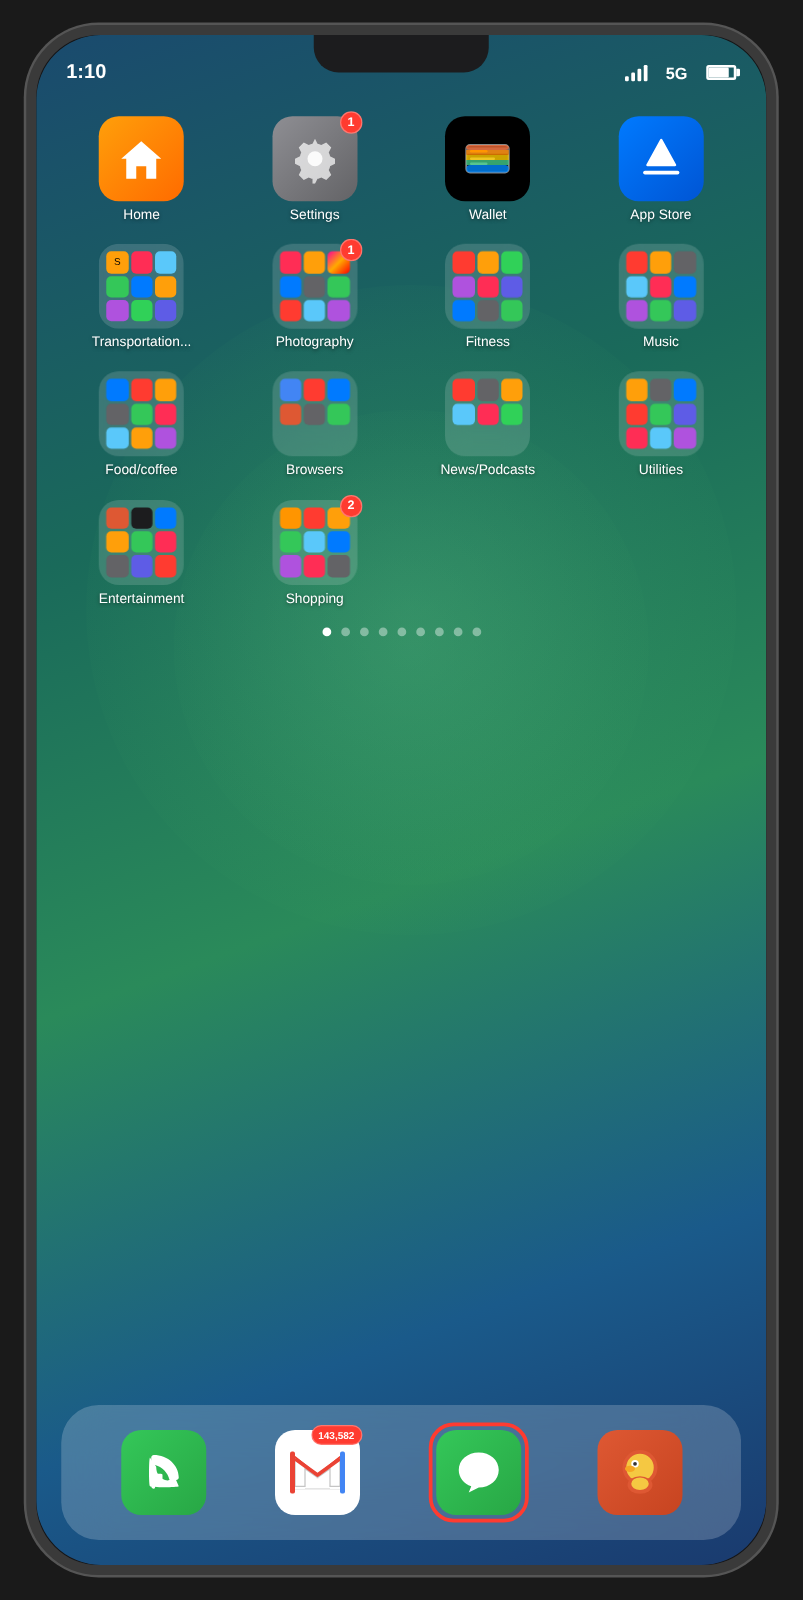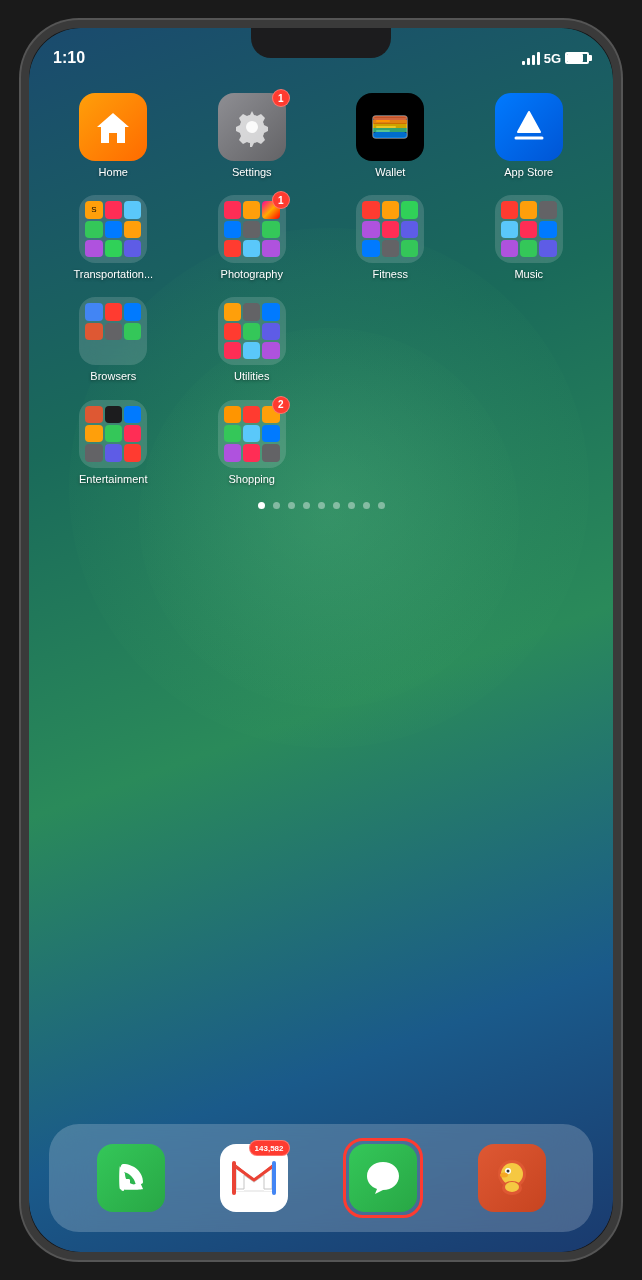--- a/index.html
+++ b/index.html
@@ -73,21 +73,21 @@
       padding: 10px 24px 0;
       z-index: 50;
       color: white;
       font-size: 15px;
       font-weight: 600;
     }
     .status-left { font-size: 16px; font-weight: 700; }
     .status-right {
       display: flex;
       align-items: center;
-      gap: 4px;
+      gap: 15px;
       font-size: 13px;
       font-weight: 600;
     }
     .signal-bars {
       display: flex;
       align-items: flex-end;
       gap: 2px;
     }
     .signal-bar {
       width: 3px;
@@ -438,35 +438,64 @@
               <div class="folder-mini" style="background:#34c759"></div>
               <div class="folder-mini" style="background:#5e5ce6"></div>
             </div>
           </div>
           <span class="app-label">Music</span>
         </div>
       </div>
 
       <div class="app-grid">
 
+        <div class="app-item">
+          <div class="app-icon-wrap">
+            <div class="folder-icon">
+              <div class="folder-mini" style="background:#007aff"></div>
+              <div class="folder-mini" style="background:#ff3b30"></div>
+              <div class="folder-mini" style="background:#ff9f0a"></div>
+              <div class="folder-mini" style="background:#636366"></div>
+              <div class="folder-mini" style="background:#34c759"></div>
+              <div class="folder-mini" style="background:#ff2d55"></div>
+              <div class="folder-mini" style="background:#5ac8fa"></div>
+              <div class="folder-mini" style="background:#ff9f0a"></div>
+              <div class="folder-mini" style="background:#af52de"></div>
+            </div>
+          </div>
+          <span class="app-label">Food/coffee</span>
+        </div>
 
         <div class="app-item">
           <div class="app-icon-wrap">
             <div class="folder-icon">
               <div class="folder-mini" style="background:#4285f4"></div>
               <div class="folder-mini" style="background:#ff3b30"></div>
               <div class="folder-mini" style="background:#007aff"></div>
               <div class="folder-mini" style="background:#de5833"></div>
               <div class="folder-mini" style="background:#636366"></div>
               <div class="folder-mini" style="background:#34c759"></div>
             </div>
           </div>
           <span class="app-label">Browsers</span>
         </div>
 
+        <div class="app-item">
+          <div class="app-icon-wrap">
+            <div class="folder-icon news-folder">
+              <div class="folder-mini"></div>
+              <div class="folder-mini"></div>
+              <div class="folder-mini"></div>
+              <div class="folder-mini"></div>
+              <div class="folder-mini"></div>
+              <div class="folder-mini"></div>
+            </div>
+          </div>
+          <span class="app-label">News/Podcasts</span>
+        </div>
 
         <div class="app-item">
           <div class="app-icon-wrap">
             <div class="folder-icon">
               <div class="folder-mini" style="background:#ff9f0a"></div>
               <div class="folder-mini" style="background:#636366"></div>
               <div class="folder-mini" style="background:#007aff"></div>
               <div class="folder-mini" style="background:#ff3b30"></div>
               <div class="folder-mini" style="background:#34c759"></div>
               <div class="folder-mini" style="background:#5e5ce6"></div>

